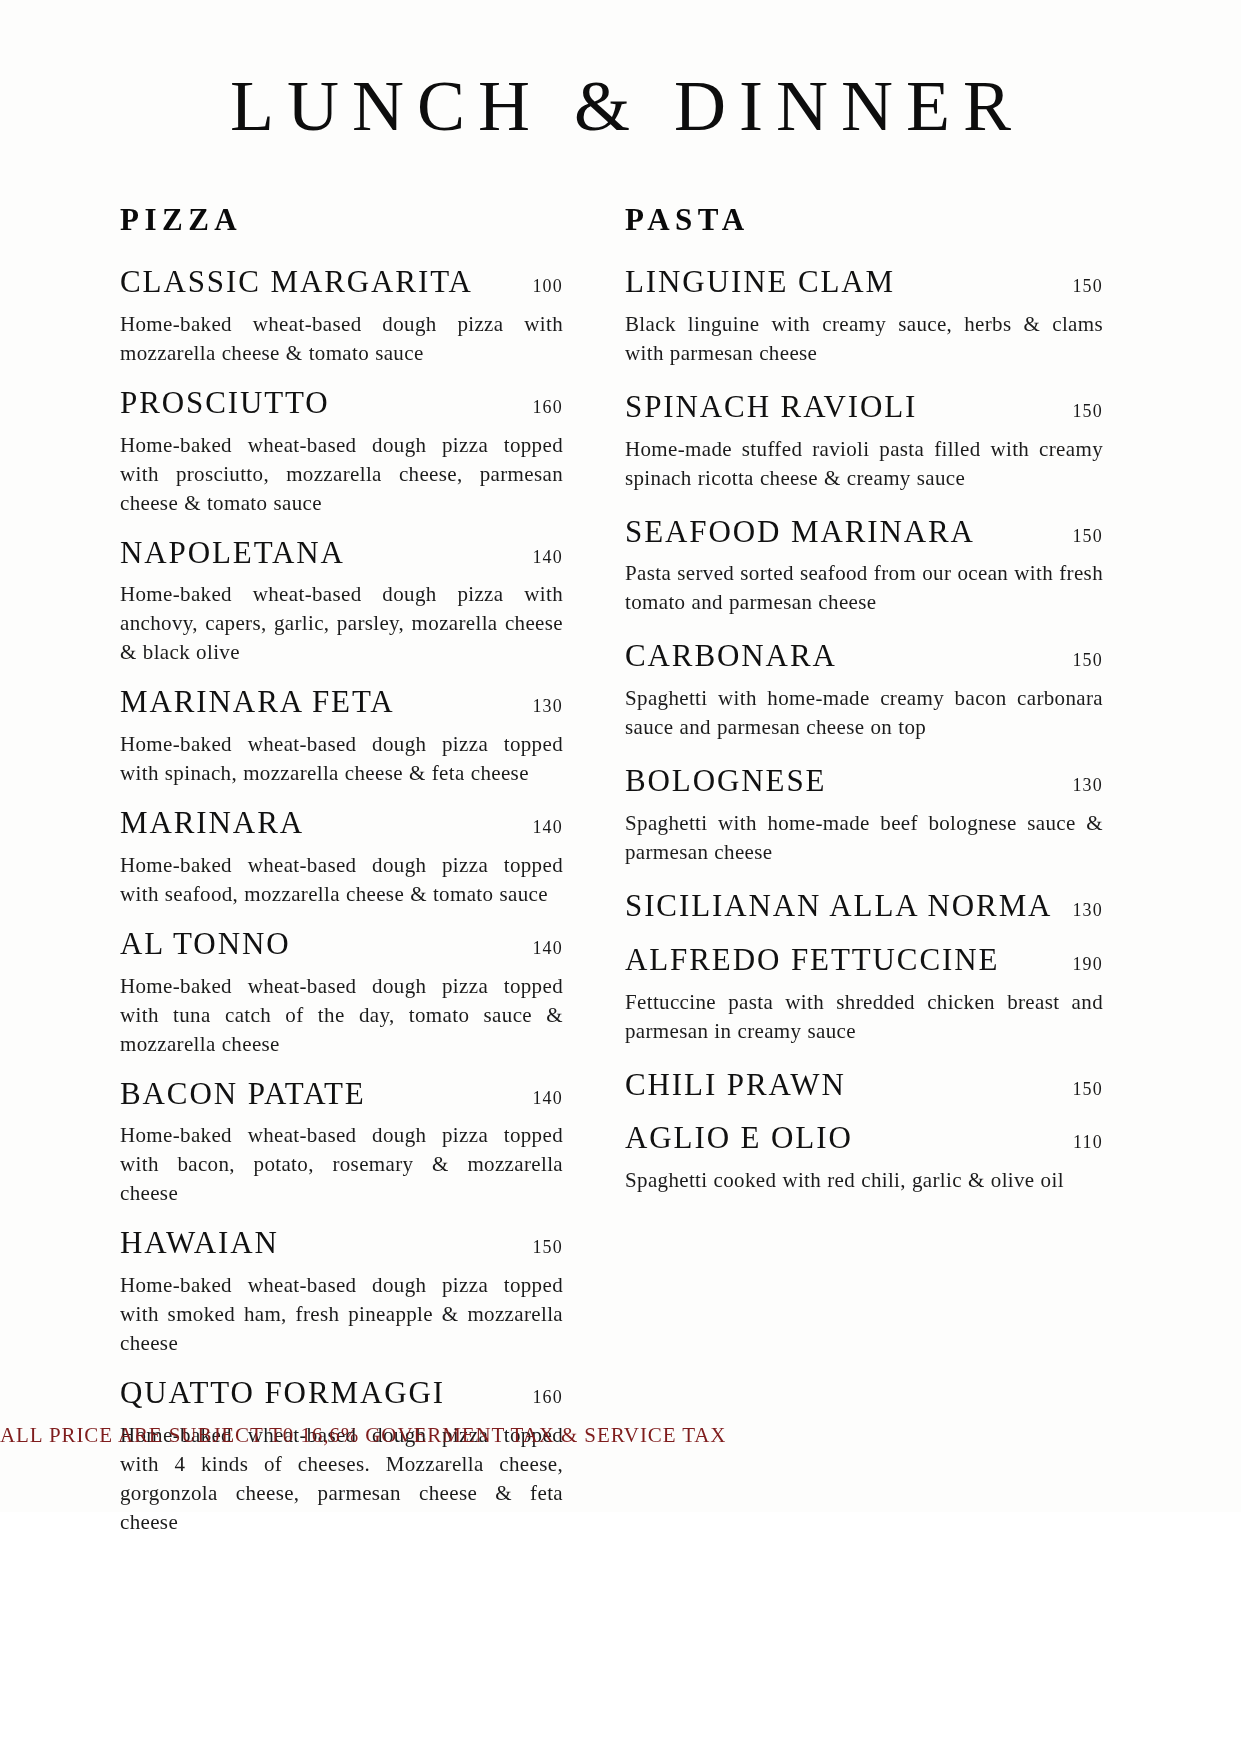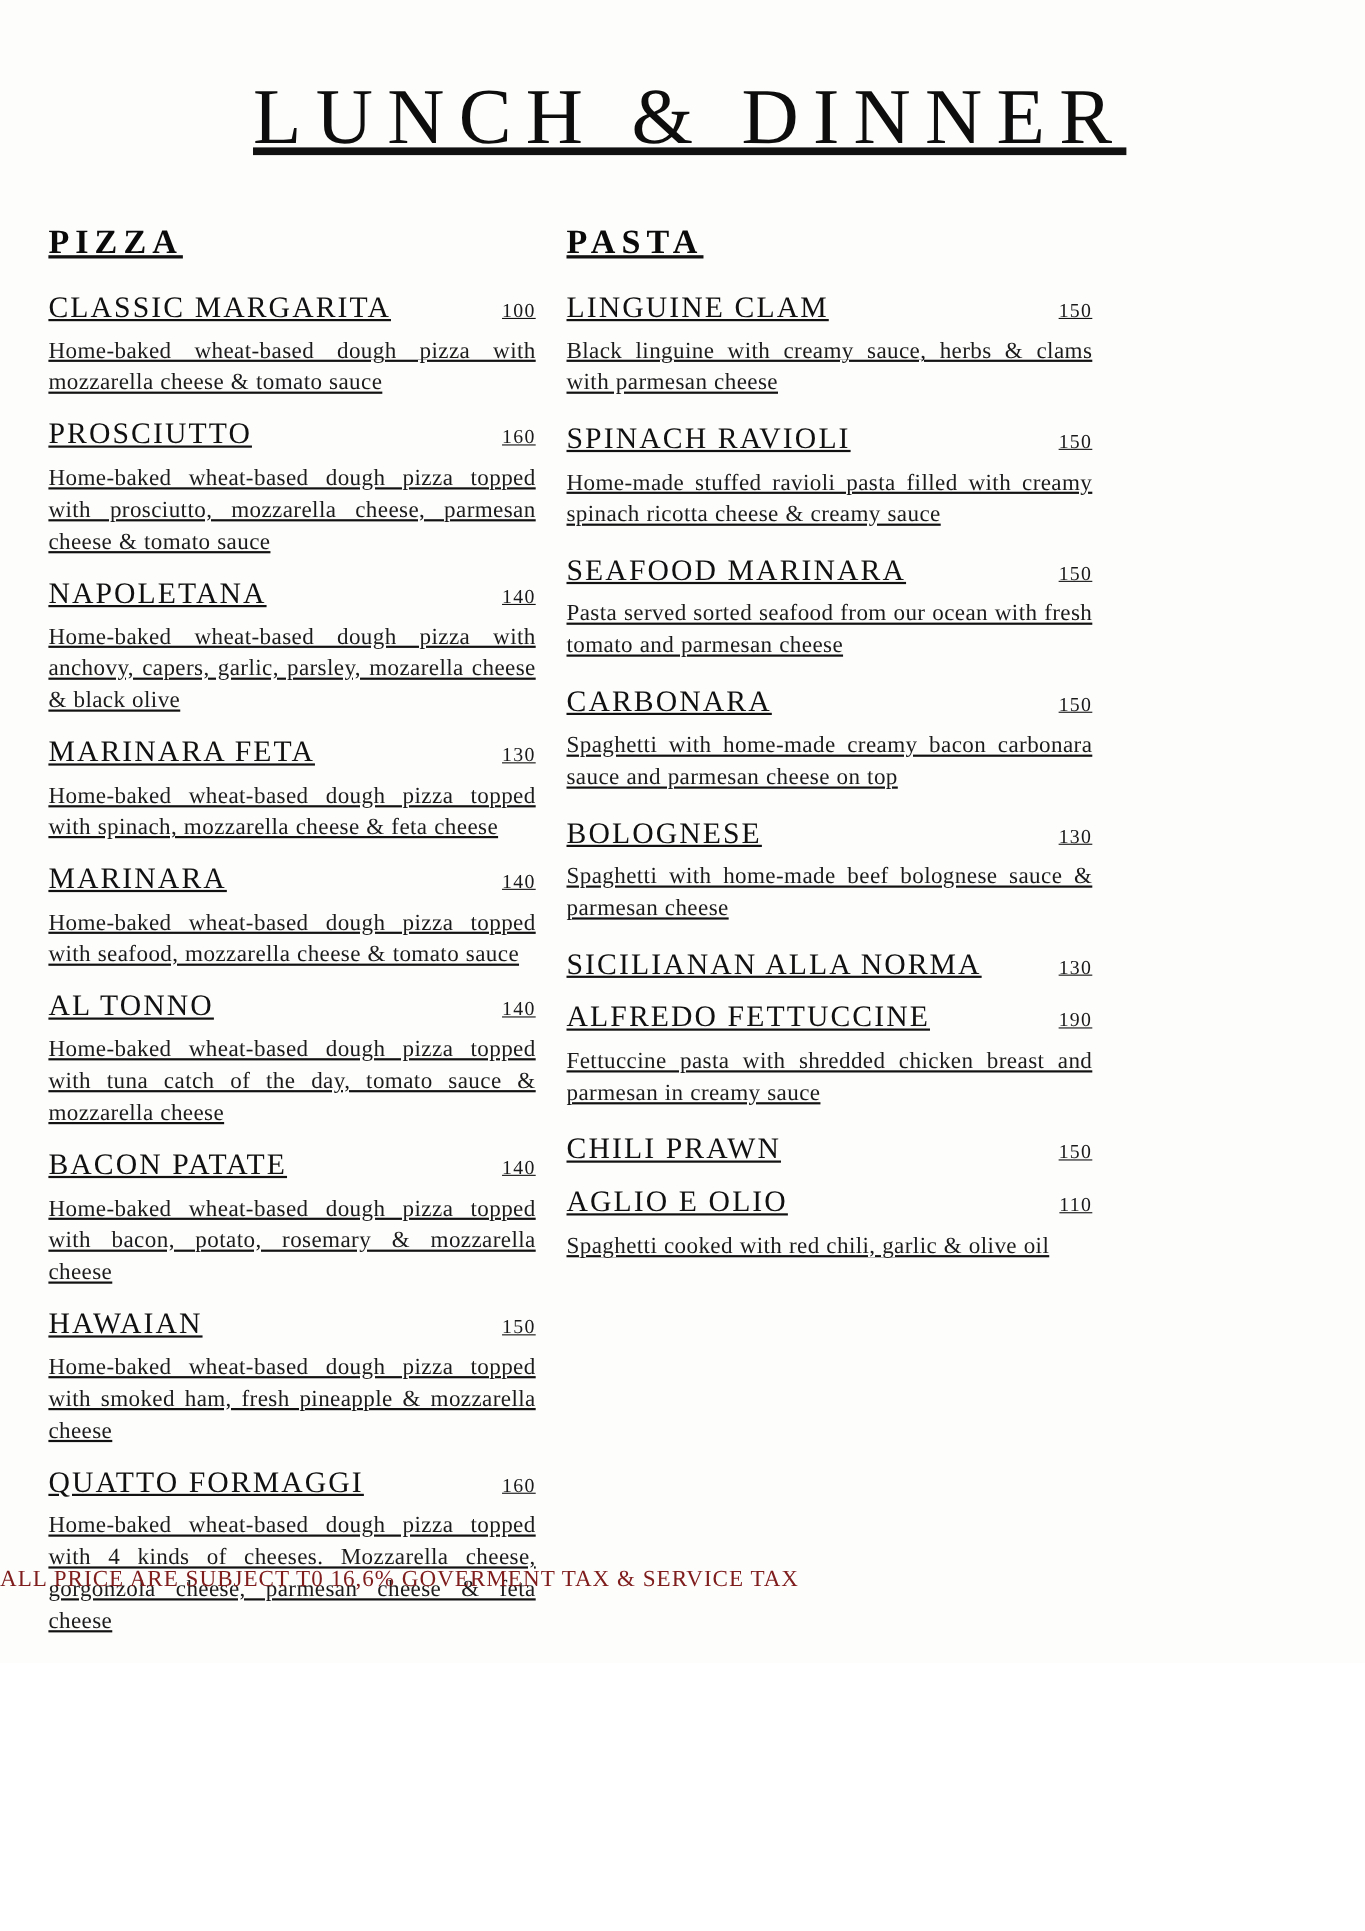--- a/index.html
+++ b/index.html
@@ -12,24 +12,23 @@
     height: 1755px;
     font-family: "Liberation Serif", "DejaVu Serif", serif;
     color: #111111;
     position: relative;
     overflow: hidden;
   }
   .page {
     width: 1241px;
     height: 1512px;
     box-sizing: border-box;
-    padding: 0 44px;
+    padding: 0 120px;
     background: #fdfdfc;
     position: relative;
-    text-decoration: underline;
   }
 
   
   .menu-title {
     text-align: center;
     font-family: "Liberation Serif", "DejaVu Serif", serif;
     font-size: 72px;
     font-weight: 400;
     letter-spacing: 13px;
     line-height: 1;
@@ -37,21 +36,21 @@
     padding-top: 70px;
     padding-left: 13px;
     color: #0d0d0d;
     white-space: nowrap;
   }
 
   
   .columns {
     display: flex;
     margin-top: 62px;
-    gap: 28px;
+    gap: 62px;
     align-items: flex-start;
   }
   .column {
     flex: 1 1 0;
     min-width: 0;
   }
   .column-pizza { width: 443px; flex: 0 0 443px; }
   .column-pasta { width: 478px; flex: 0 0 478px; }
 
   .section-title {
@@ -67,21 +66,21 @@
   .menu-item {
     margin-bottom: 6px;
   }
   .item-head {
     display: flex;
     align-items: baseline;
     justify-content: space-between;
     gap: 10px;
   }
   .item-name {
-    font-size: 27px;
+    font-size: 31px;
     letter-spacing: 1.9px;
     line-height: 1.35;
     color: #111;
     white-space: nowrap;
   }
   .item-price {
     font-size: 18px;
     letter-spacing: 1.2px;
     color: #1a1a1a;
     white-space: nowrap;

